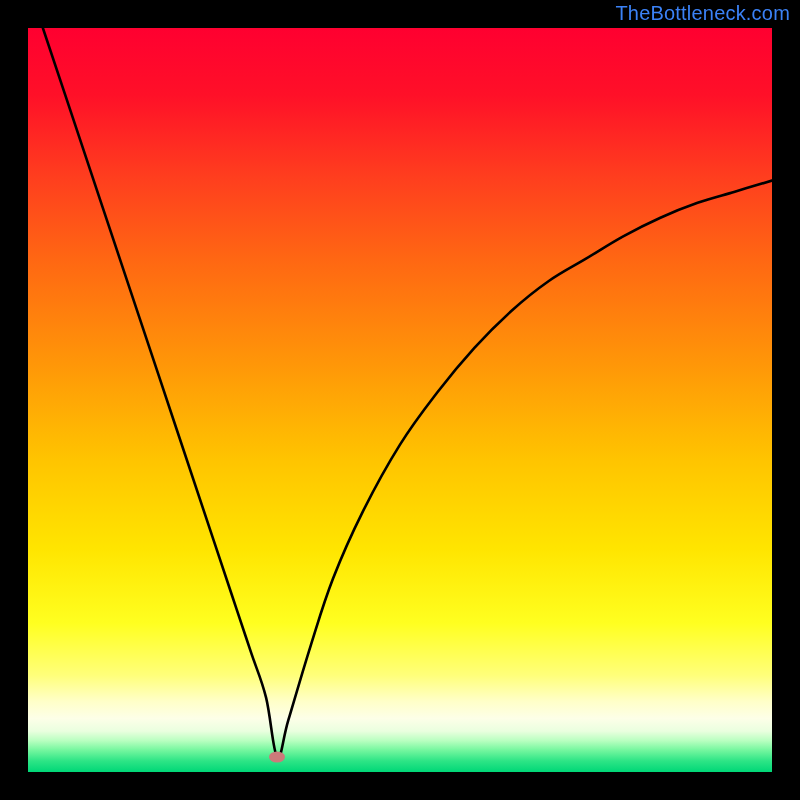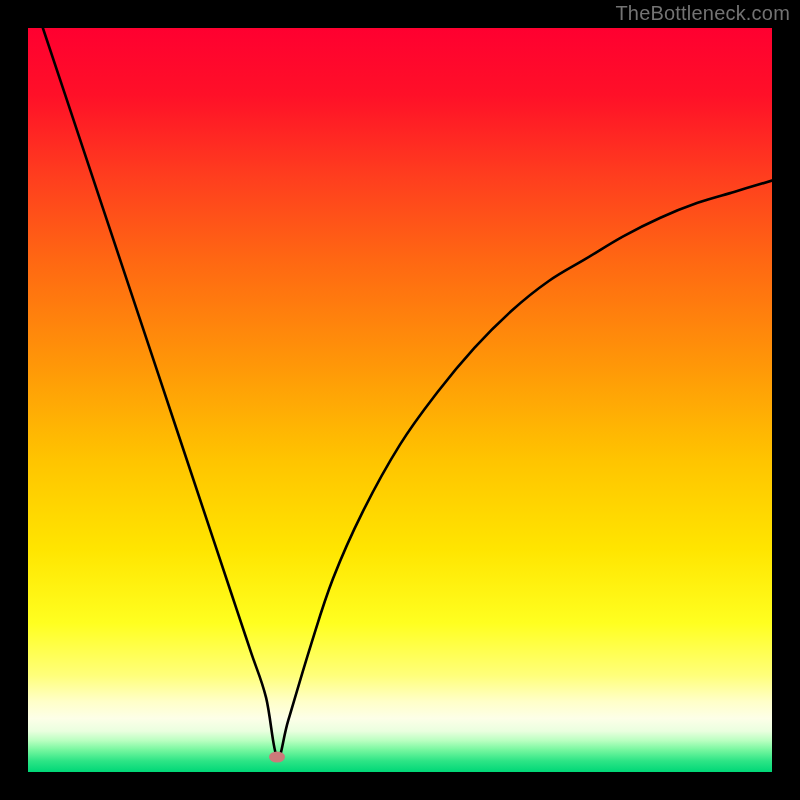--- a/index.html
+++ b/index.html
@@ -13,21 +13,21 @@
   .frame {
     position: relative;
     width: 800px;
     height: 800px;
     background: #000;
   }
   .watermark {
     position: absolute;
     top: 2px;
     right: 10px;
-    color: #737373;
+    color: #3b82f6;
     font-size: 20px;
     font-weight: 500;
     z-index: 10;
     letter-spacing: 0.2px;
   }
   .plot-area {
     position: absolute;
     left: 28px;
     top: 28px;
     width: 744px;

